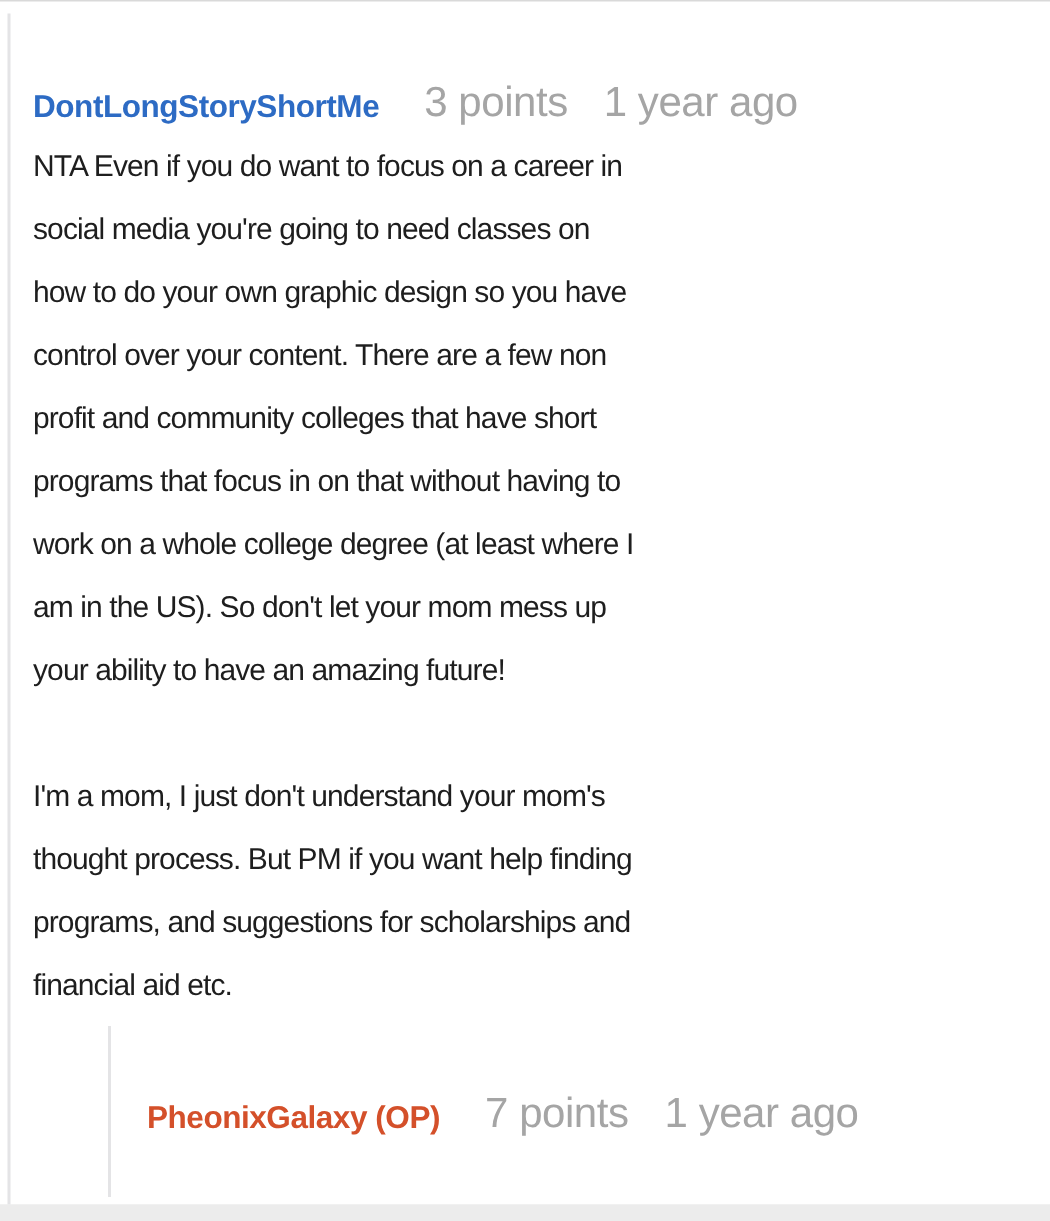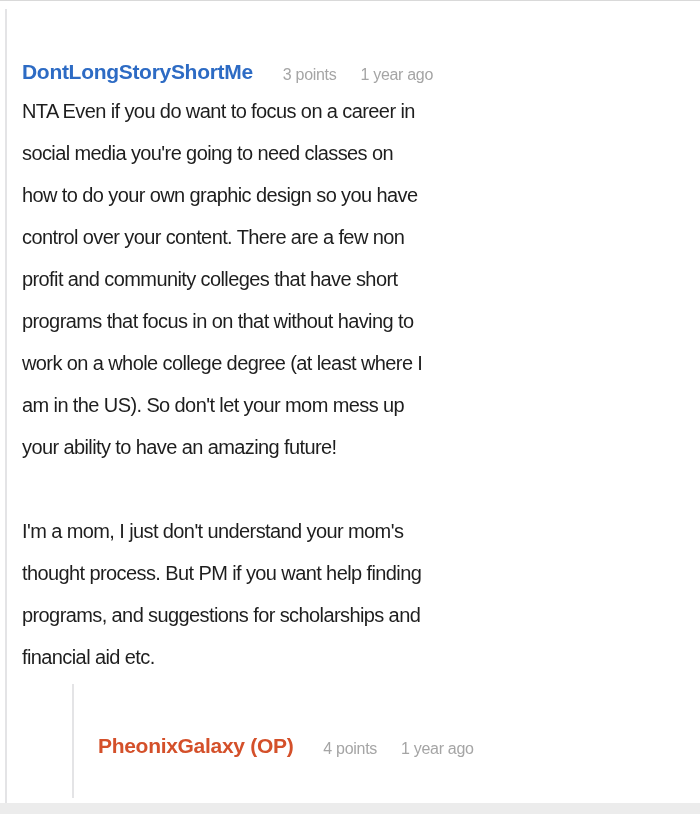--- a/index.html
+++ b/index.html
@@ -45,21 +45,21 @@
   }
   .author {
     font-weight: bold;
     font-size: 21px;
     letter-spacing: -0.3px;
     text-decoration: none;
     cursor: pointer;
   }
   .meta {
     color: #a5a5a5;
-    font-size: 16px;
+    font-size: 28px;
     letter-spacing: -0.3px;
   }
   .meta.points { margin-left: 30px; }
   .meta.age { margin-left: 24px; }
   .comment-body {
     margin-top: 6px;
     font-size: 20px;
     line-height: 42px;
     letter-spacing: -0.6px;
     color: #1e1e1e;
@@ -112,21 +112,21 @@
 I'm a mom, I just don't understand your mom's
 thought process. But PM if you want help finding
 programs, and suggestions for scholarships and
 financial aid etc.</div>
 
       <div class="comment comment-reply">
         <div class="thread-line"></div>
 
         <div class="comment-header">
           <a class="author" style="color: rgb(212, 80, 42);">PheonixGalaxy (OP)</a>
-          <span class="meta points">4 points</span>
+          <span class="meta points">7 points</span>
           <span class="meta age">1 year ago</span>
         </div>
 
       </div>
     </div>
 
   </div>
   <div class="bottom-strip"></div>
 </div>
 

